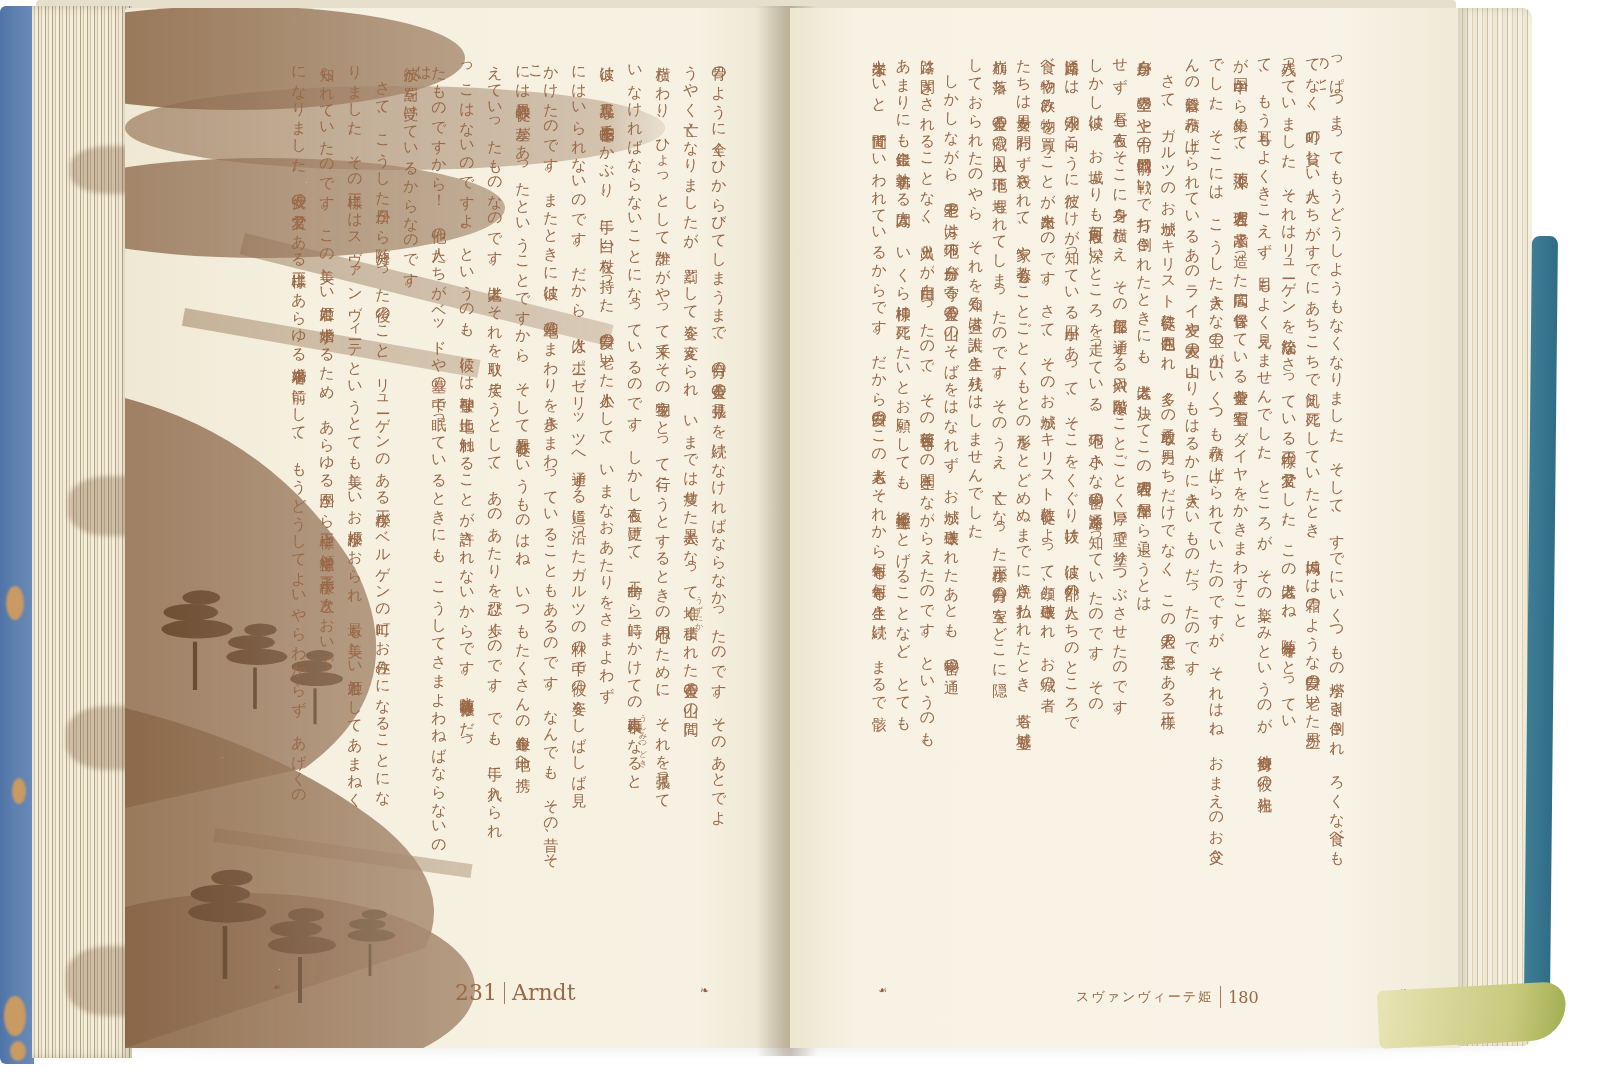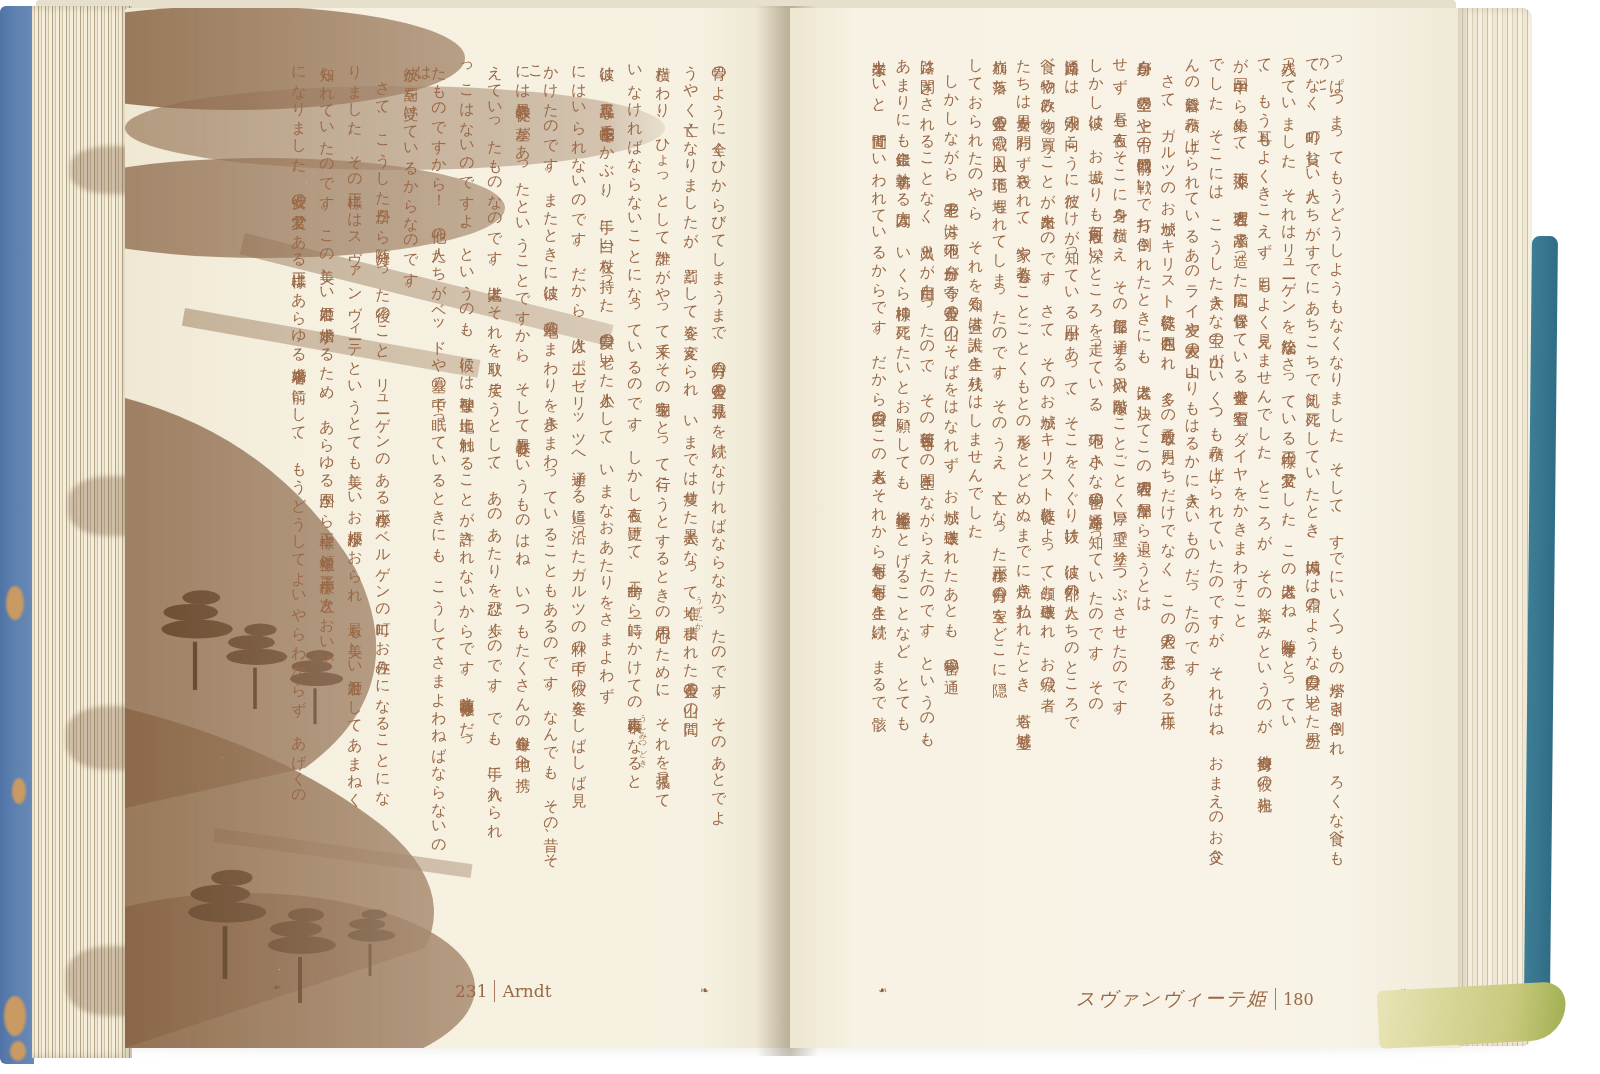--- a/index.html
+++ b/index.html
@@ -45,23 +45,23 @@
   .cols-right{left:72px;top:40px;width:482px;height:824px;}
   .cols-left{left:151px;top:47px;width:450px;height:824px;}
   .col{height:100%;overflow:hidden;}
   .col-r{width:24.1px;}
   .col-l{width:28px;}
   .furigana{position:absolute;writing-mode:vertical-rl;text-orientation:upright;
     color:#a5795a;font-size:8px;letter-spacing:0;line-height:1;}
   
   .footer{position:absolute;display:flex;align-items:center;gap:7px;color:#9a6947;}
   .footer .bar{width:1px;height:22px;background:#a5795a;display:inline-block;}
-  .footer-left{left:330px;top:972px;font-size:17px;}
+  .footer-left{left:330px;top:972px;font-size:22px;}
   .footer-right{left:286px;top:978px;font-size:16px;}
-  .footer-right .jtitle{font-size:19px;letter-spacing:2px;font-style:italic;}
+  .footer-right .jtitle{font-size:13px;letter-spacing:2px;}
   .orn{position:absolute;color:#8d6243;font-size:11px;}
   .orn.flip{transform:scaleX(-1);}
   
   .illus{position:absolute;left:0;top:0;width:640px;height:1040px;pointer-events:none;}
   .streak{position:absolute;background:rgba(125,88,58,.32);filter:blur(2px);border-radius:40%;}
   .s1{left:38px;top:140px;width:100px;height:48px;}
   .s2{left:36px;top:470px;width:100px;height:60px;}
   .s3{left:34px;top:700px;width:102px;height:64px;}
   .s4{left:34px;top:940px;width:104px;height:70px;}
 </style>

